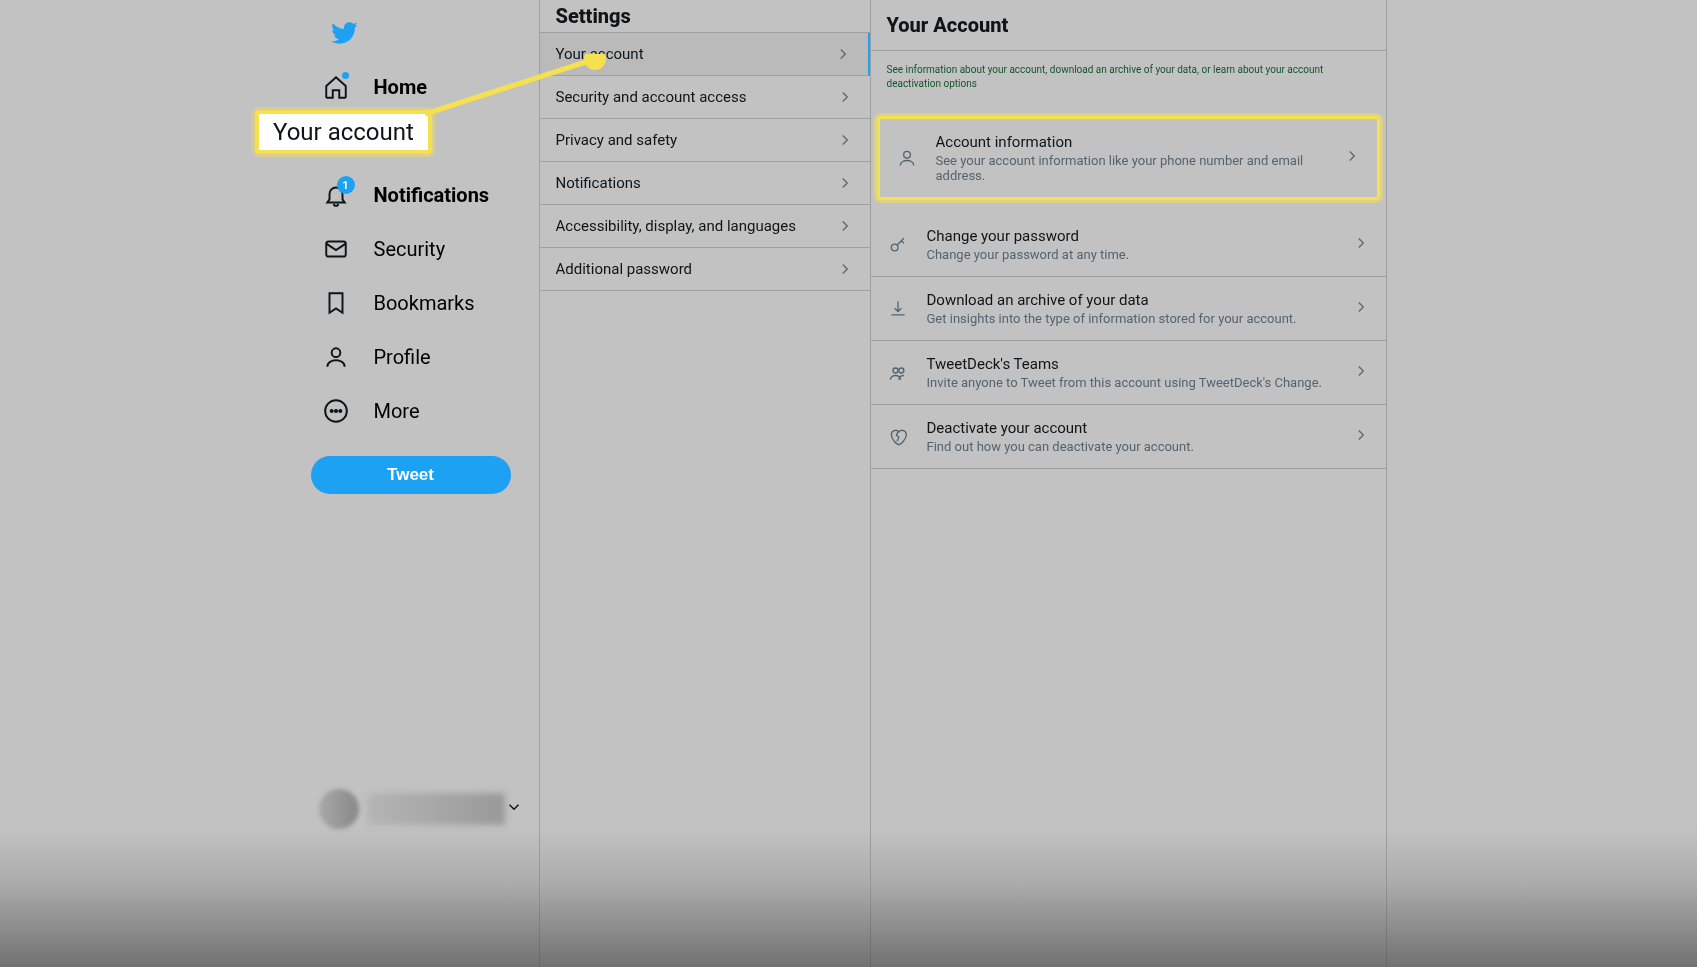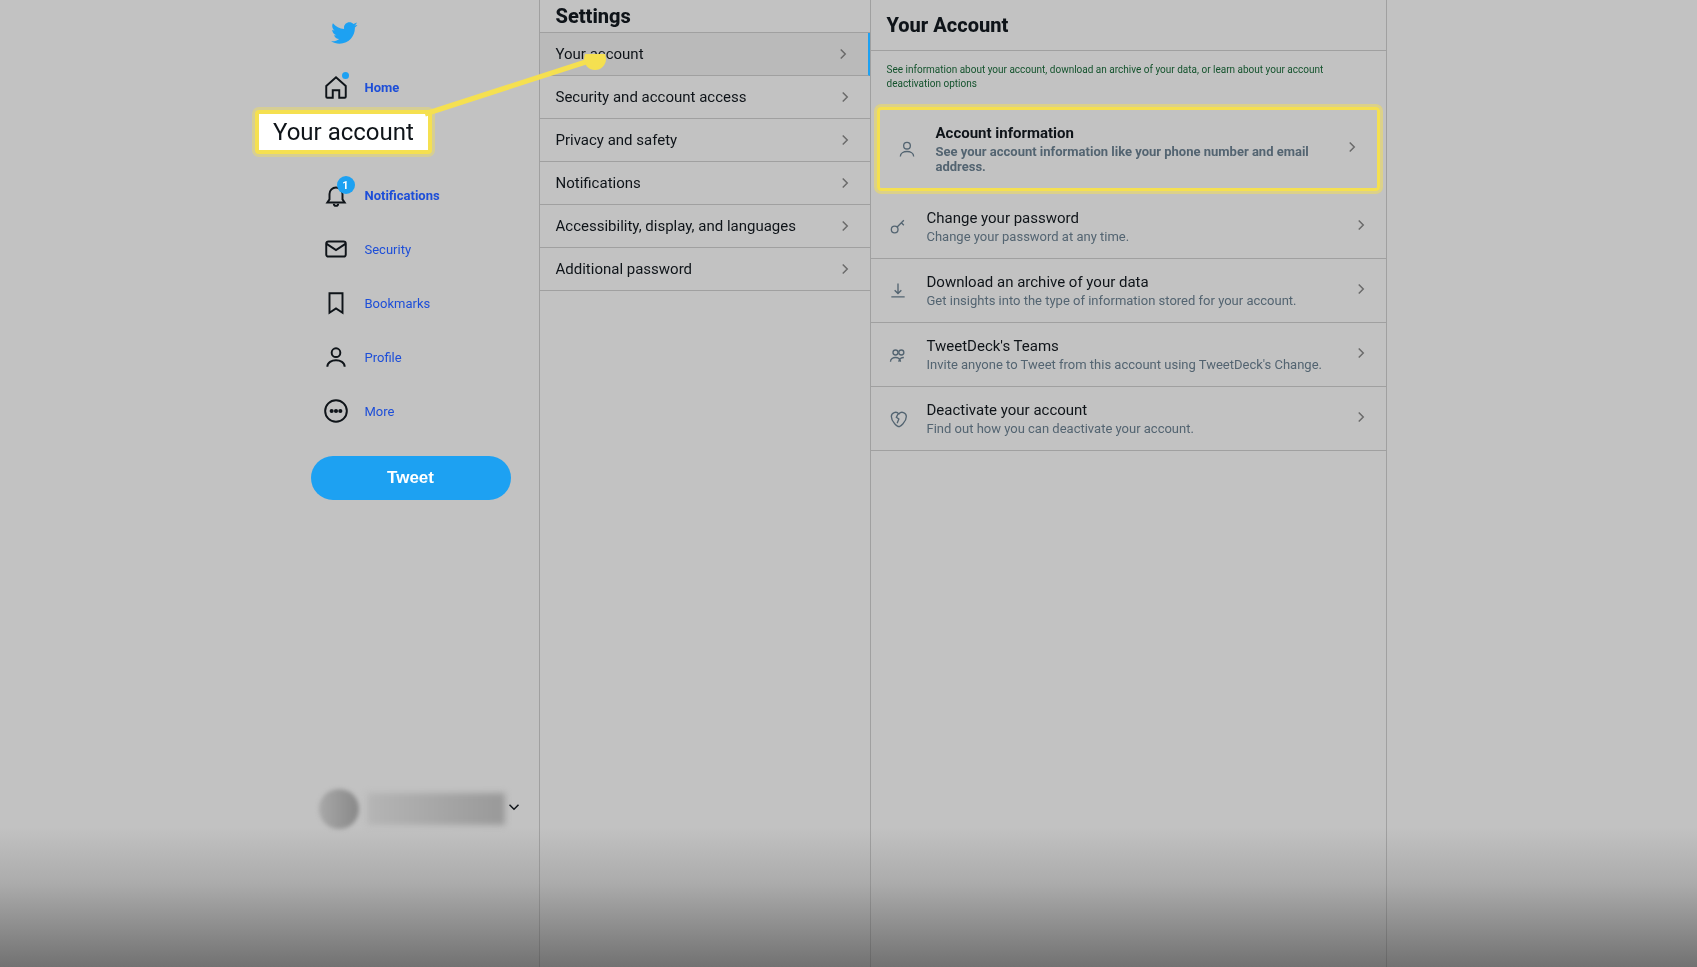--- a/index.html
+++ b/index.html
@@ -61,24 +61,24 @@
       content: '';
       position: absolute;
       top: -2px;
       right: 0px;
       width: 7px;
       height: 7px;
       background: #1DA1F2;
       border-radius: 50%;
     }
     .nav-item .label {
-      font-size: 13px;
+      font-size: 20px;
       font-weight: 400;
-      margin-left: 16px;
-      color: #1d4ed8;
+      margin-left: 25px;
+      color: #000000;
     }
     .nav-item.bold .label { font-weight: 700; }
     .notif-badge {
       position: absolute;
       top: -6px;
       right: -6px;
       background: #1DA1F2;
       color: #fff;
       font-size: 11px;
       font-weight: 700;
@@ -90,21 +90,21 @@
       justify-content: center;
     }
     .tweet-btn {
       background: #1DA1F2;
       color: #fff;
       font-size: 17px;
       font-weight: 700;
       border: none;
       border-radius: 9999px;
       width: 200px;
-      height: 44px;
+      height: 38px;
       margin-top: 16px;
       cursor: pointer;
       align-self: flex-start;
     }
     .account-switcher {
       margin-top: auto;
       display: flex;
       align-items: center;
       padding: 8px;
       width: 220px;
@@ -195,22 +195,21 @@
       align-items: center;
       padding: 14px 16px;
       border-bottom: 1px solid #a0a0a0;
       cursor: pointer;
       position: relative;
     }
     .account-item.highlighted-item {
       border: 3px solid #f5e050;
       border-radius: 4px;
       box-shadow: 0 0 0 3px rgba(245,224,80,0.5);
-      margin: 4px 6px;
-      font-weight: bold;
+      margin: 13px 6px;
     }
     .account-item .item-icon {
       width: 22px;
       height: 22px;
       display: flex;
       align-items: center;
       justify-content: center;
       margin-right: 18px;
     }
     .account-item .item-icon svg {

